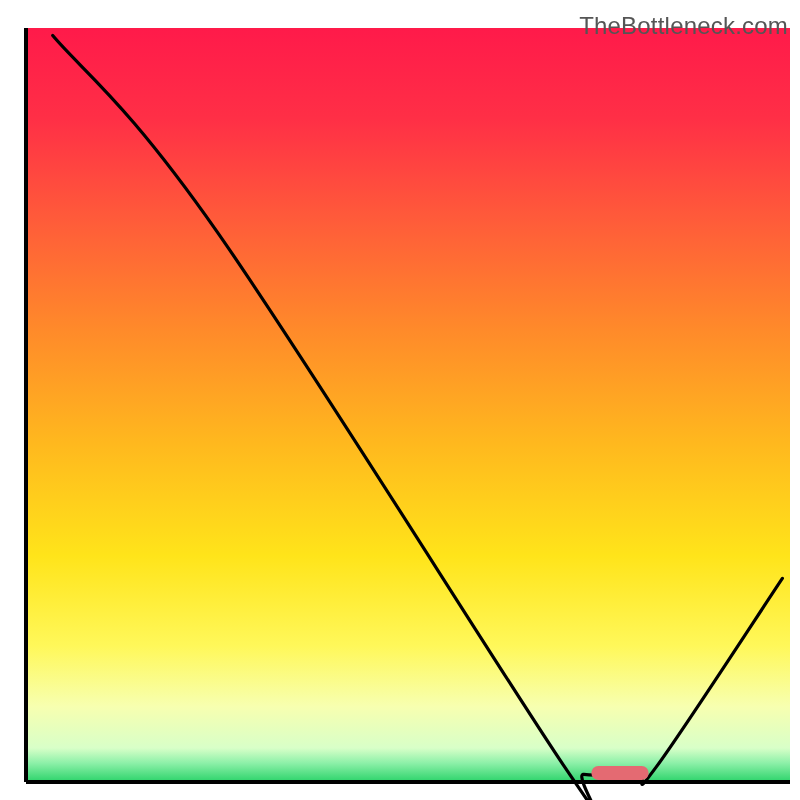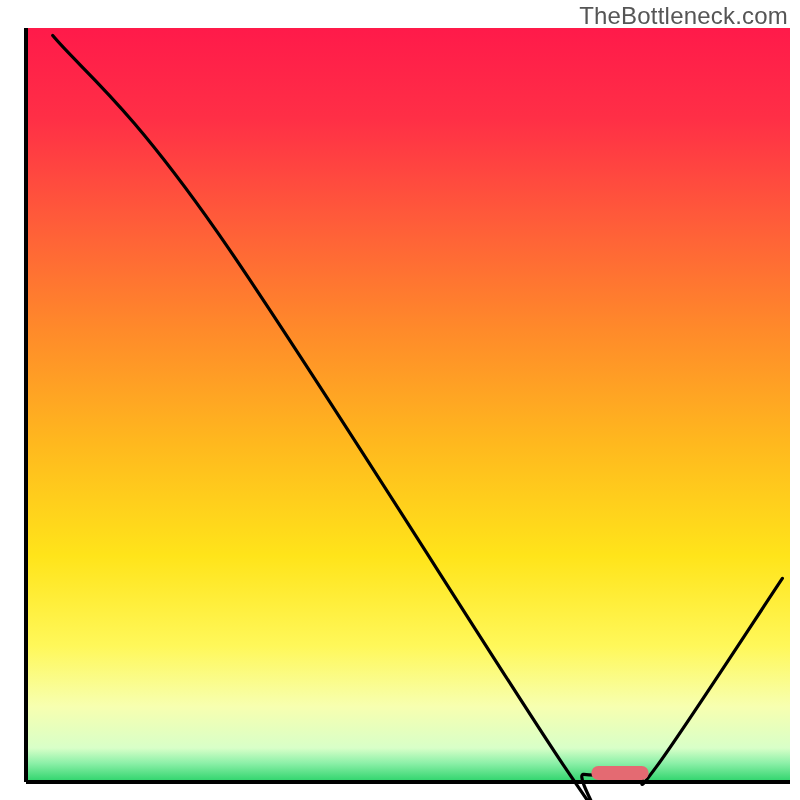--- a/index.html
+++ b/index.html
@@ -10,21 +10,21 @@
     background: #ffffff;
     font-family: Arial, Helvetica, sans-serif;
   }
   .container {
     position: relative;
     width: 800px;
     height: 800px;
   }
   .watermark {
     position: absolute;
-    top: 2px;
+    top: 12px;
     right: 12px;
     font-size: 24px;
     font-weight: 500;
     color: #555555;
     letter-spacing: 0.2px;
     z-index: 30;
   }
   svg.chart {
     position: absolute;
     top: 0;

